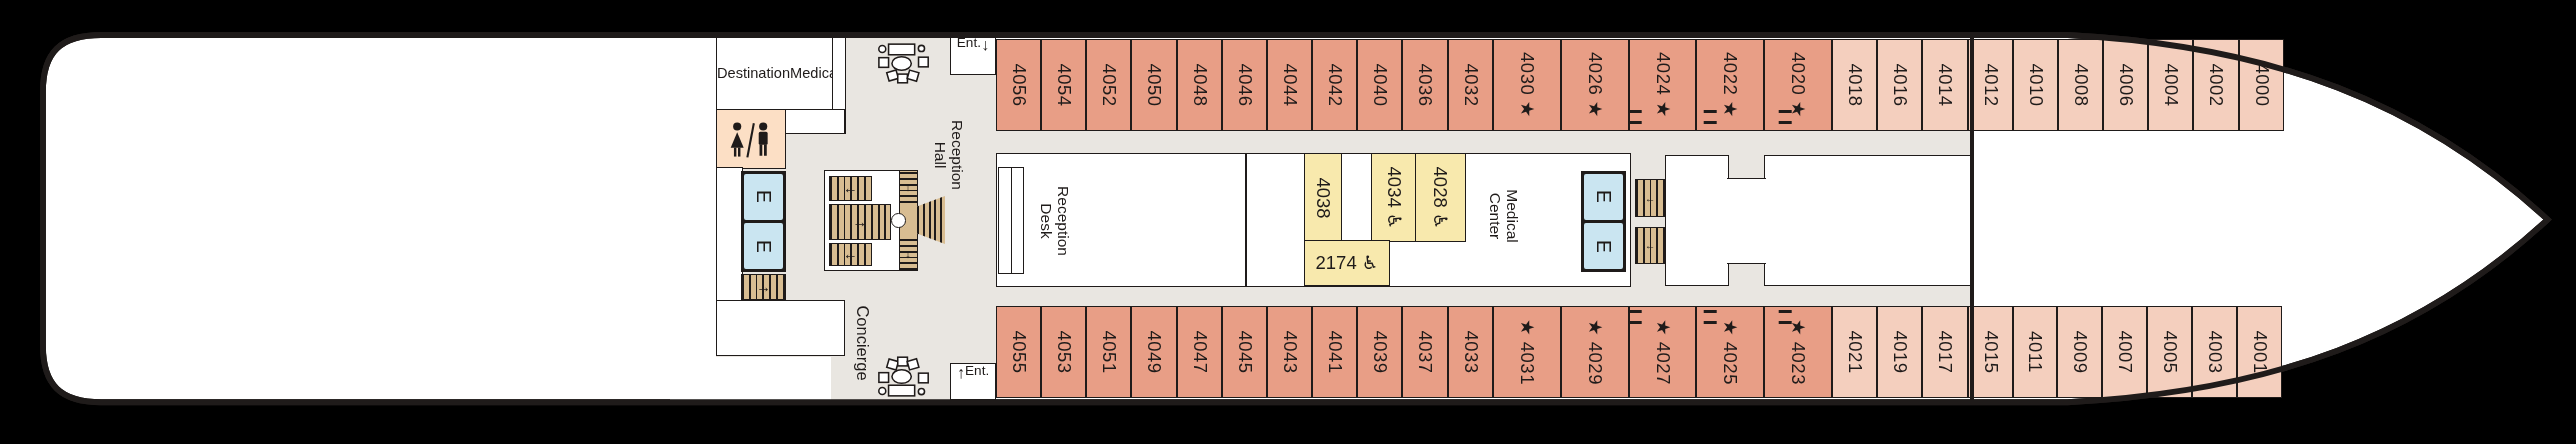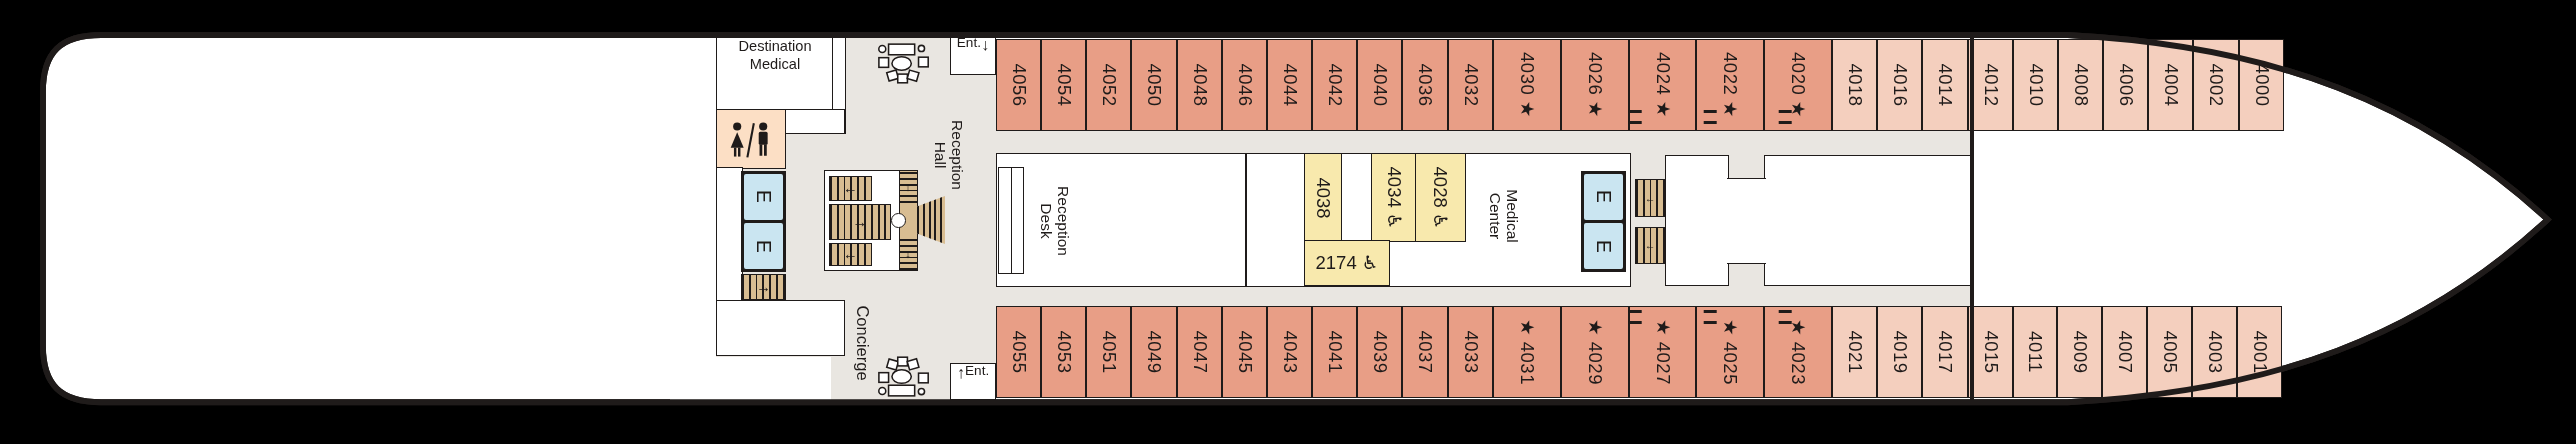--- a/index.html
+++ b/index.html
@@ -54,21 +54,21 @@
 
 <div id="canvas" style="--line: #1f1b1a; --floor: #e9e6e1; --cabin-dark: #e89e86; --cabin-light: #f4cfbe; --cabin-yellow: #f8e9ad; --restroom: #fcdfc5; --elevator: #cae5f1; --stairs: #d8bd92;">
 
   <svg class="hull" width="2576" height="444" viewBox="0 0 2651 457">
     <path d="M 104,36 L 2128,36 C 2340,47 2492,106 2622,226 C 2492,346 2340,403 2128,414 L 104,414 C 62,414 44,396 44,356 L 44,94 C 44,54 62,36 104,36 Z" fill="#ffffff" stroke="#1f1b1a" stroke-width="6"></path>
   </svg>
 
   <div class="gray" style="left:716px;top:37px;width:280px;height:363px;"></div>
   <div class="gray" style="left:996px;top:131px;width:977px;height:175px;"></div>
 
-  <div class="box" style="left:716px;top:37px;width:118px;height:74px;display:flex;flex-direction:column;align-items:center;justify-content:flex-start;font-size:14.6px;line-height:1.2;">
+  <div class="box" style="left:716px;top:37px;width:118px;height:74px;display:flex;flex-direction:row;align-items:center;justify-content:space-between;font-size:14.6px;line-height:1.2;">
     <span>Destination</span>
     <span>Medical</span>
   </div>
   <div class="box" style="left:832px;top:37px;width:13.6px;height:97px;"></div>
   <div class="box" style="left:784px;top:109px;width:61px;height:25px;"></div>
 
   <div class="box" style="left:716px;top:109px;width:70px;height:60px;background:var(--restroom);display:flex;align-items:center;justify-content:center;">
     <svg width="52" height="43" viewBox="0 0 64 48">
       <g fill="var(--line)">
         <circle cx="15" cy="8" r="5"></circle>

